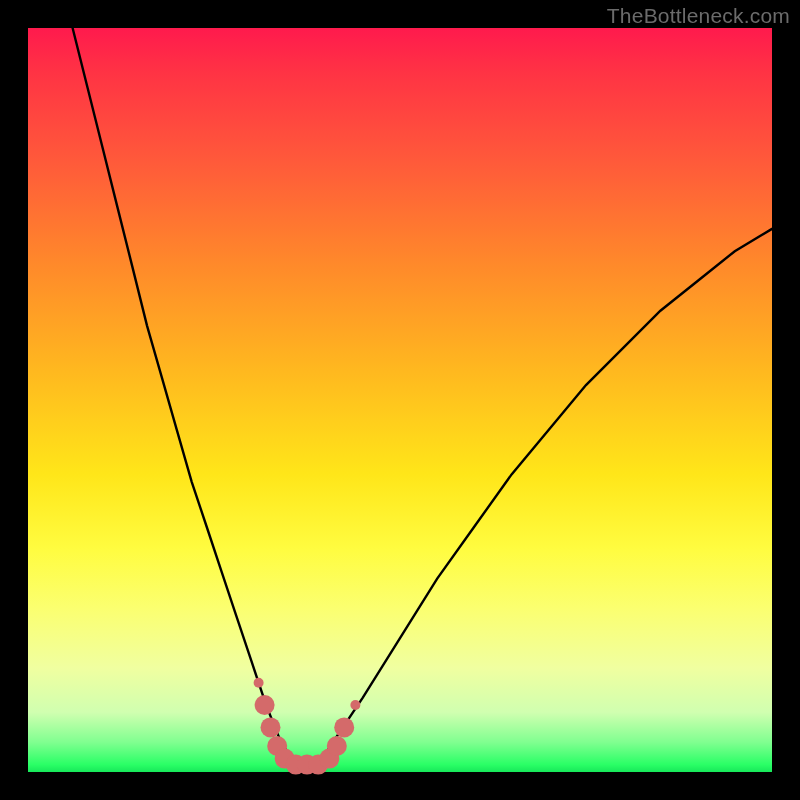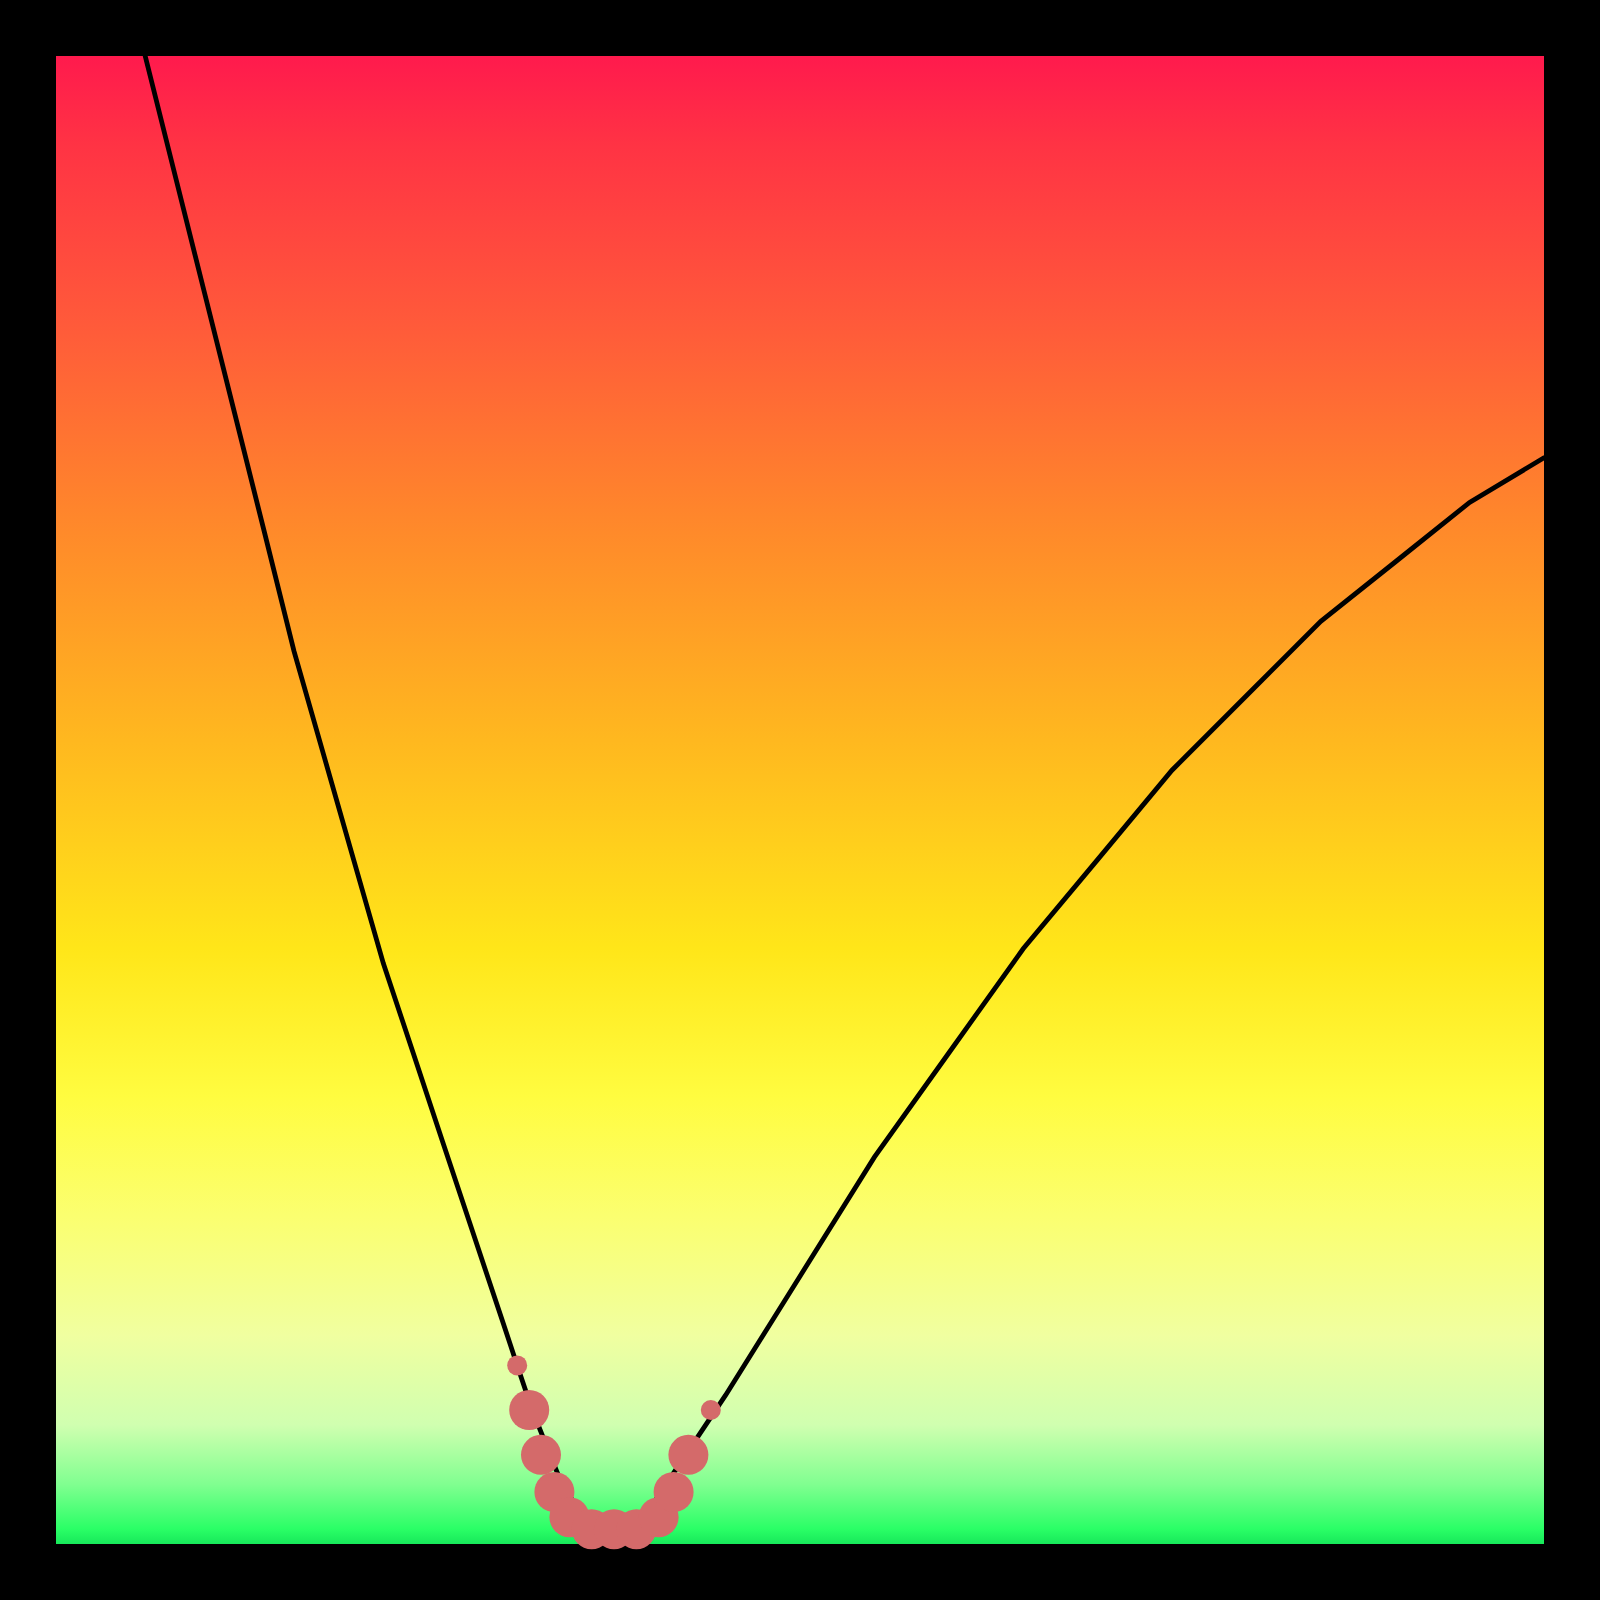--- a/index.html
+++ b/index.html
@@ -78,13 +78,14 @@
           <circle cx="267.8" cy="736.6" r="10" fill="#d46a6a"></circle>
           <circle cx="279.0" cy="736.6" r="10" fill="#d46a6a"></circle>
           <circle cx="290.2" cy="736.6" r="10" fill="#d46a6a"></circle>
           <circle cx="301.3" cy="730.6" r="10" fill="#d46a6a"></circle>
           <circle cx="308.8" cy="718.0" r="10" fill="#d46a6a"></circle>
           <circle cx="316.2" cy="699.4" r="10" fill="#d46a6a"></circle>
           <circle cx="327.4" cy="677.0" r="5" fill="#d46a6a"></circle>
         </g>
     </svg>
   </div>
+  <div class="watermark">TheBottleneck.com</div>
 </div>
 
 </body></html>

